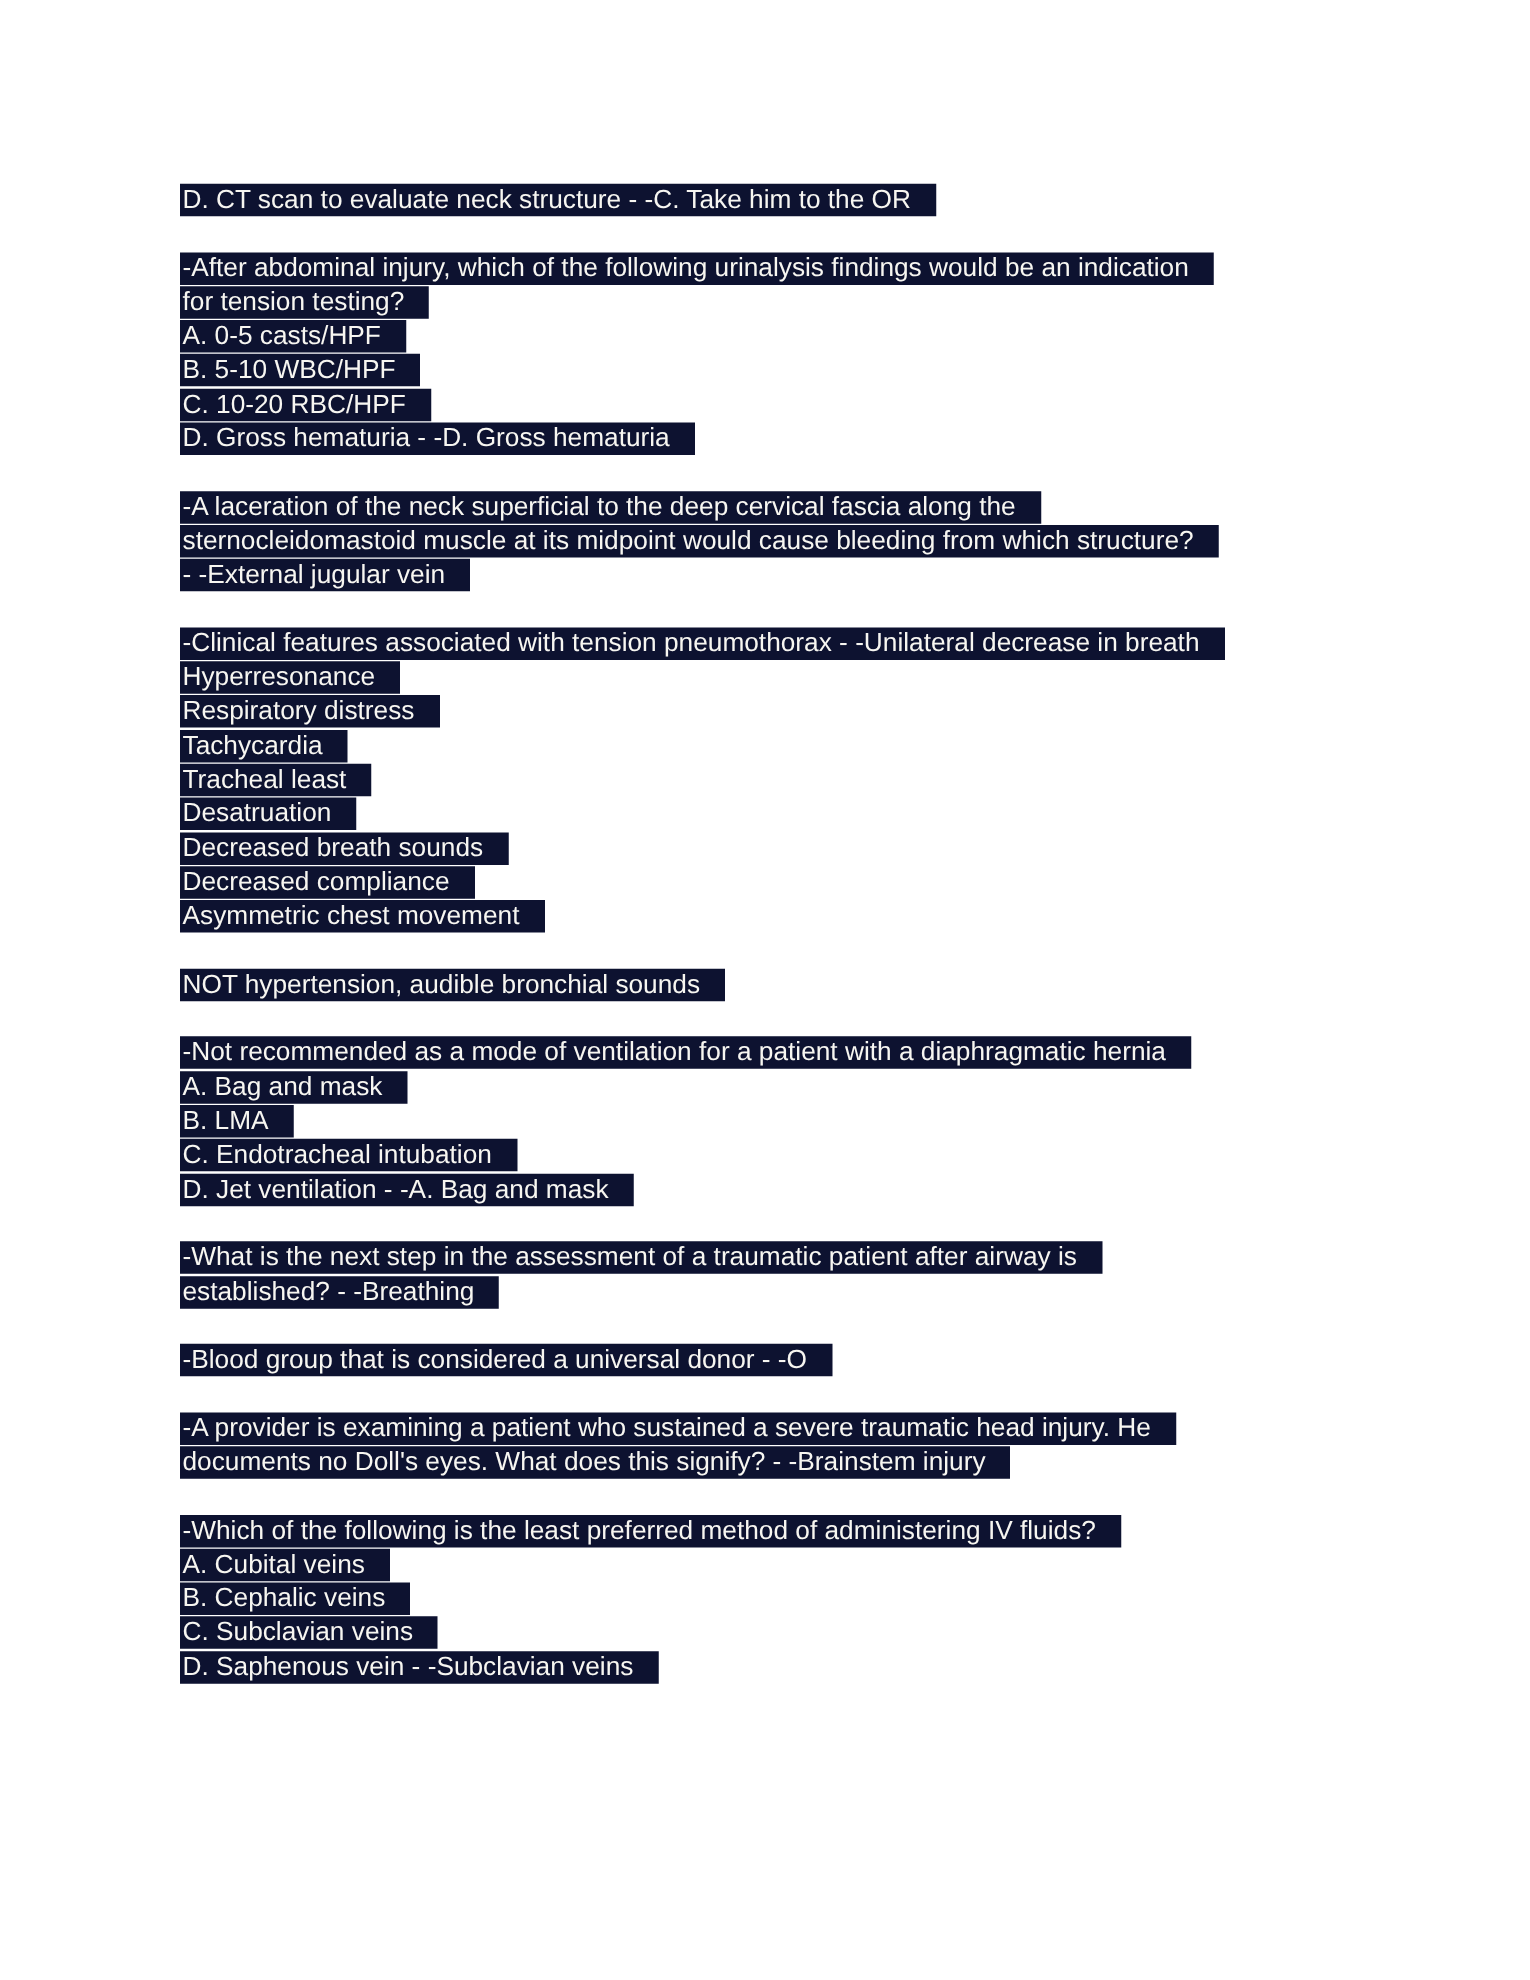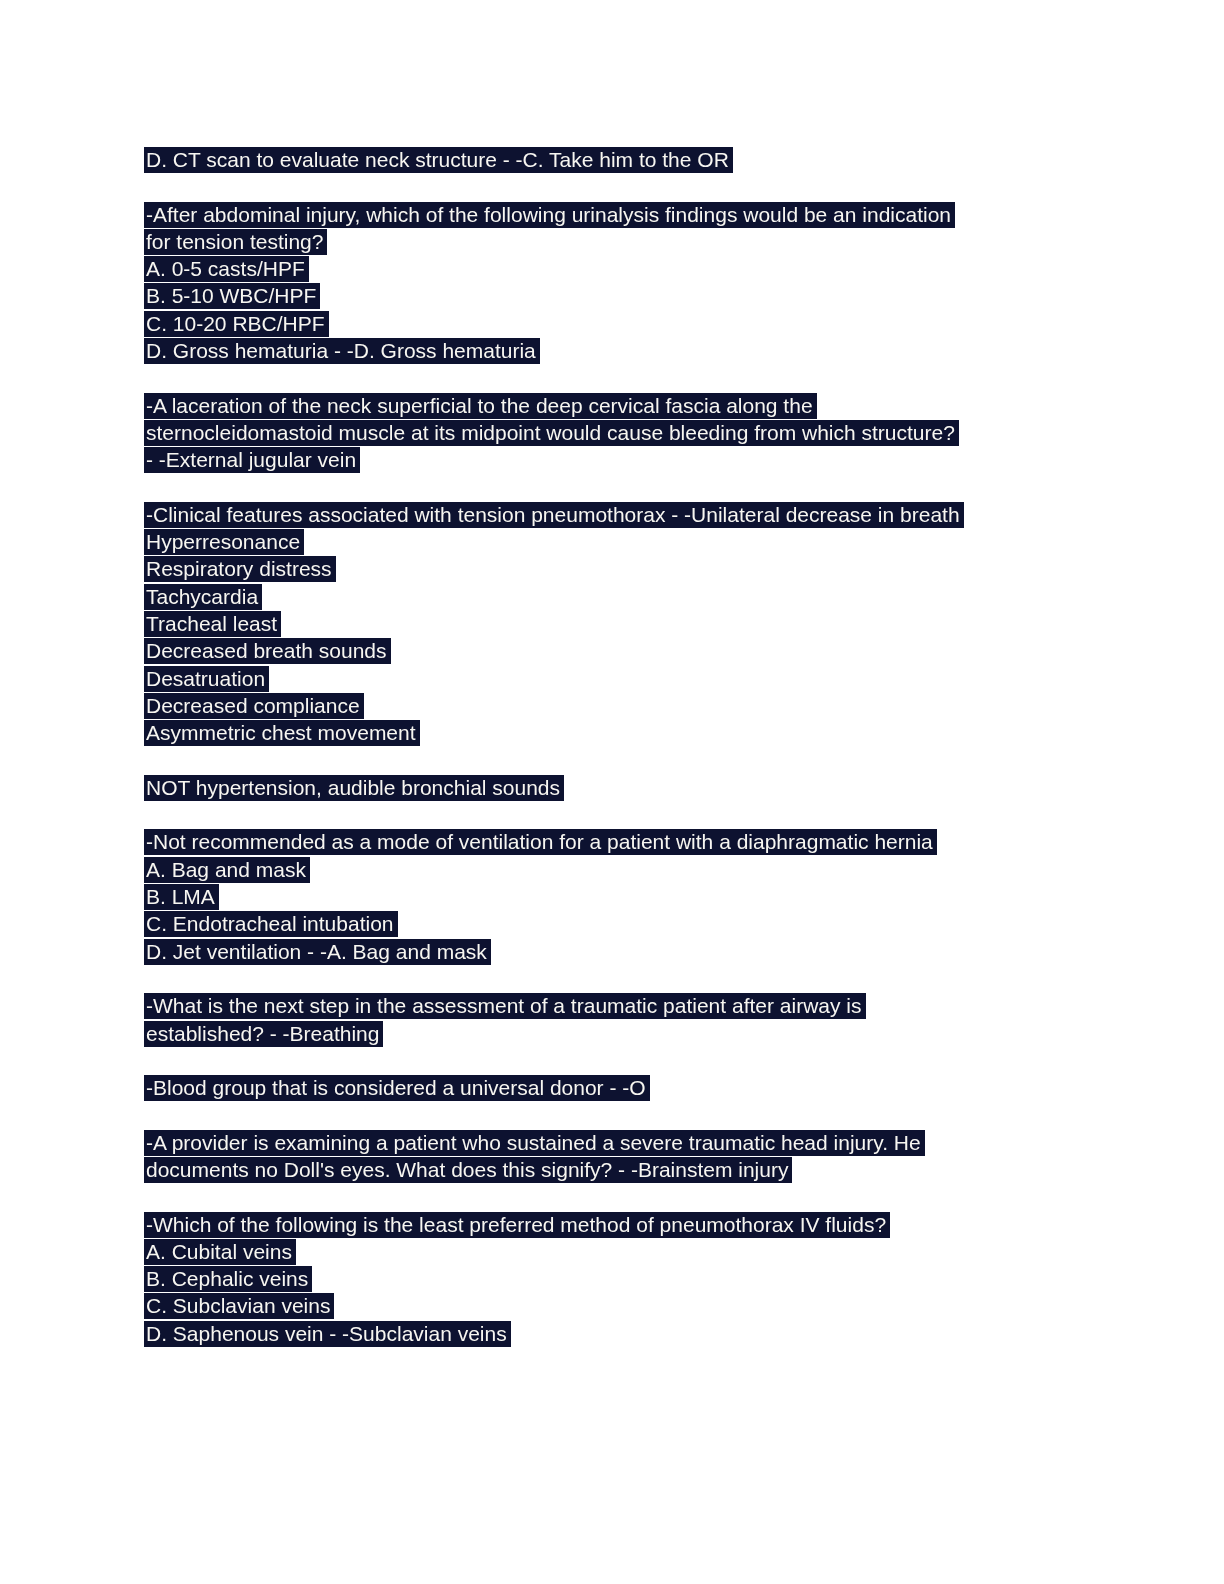--- a/index.html
+++ b/index.html
@@ -23,21 +23,21 @@
   .block {
     margin: 0 0 27.3px 0;
   }
   .line {
     min-height: 27.3px;
     white-space: pre-wrap;
   }
   .hl {
     background: var(--hl-bg, #0d1230);
     color: var(--hl-fg, #f7f6f1);
-    padding: 1px 4px 2px 2px;
+    padding: 1px 20px 2px 2px;
     box-decoration-break: clone;
   }
 </style>
 </head>
 <body>
 
 <div class="page" id="doc-page" style="--page-bg: #ffffff; --hl-bg: #0d1230; --hl-fg: #f7f6f1;">
     <div class="block">
       <div class="line"><span class="hl">D. CT scan to evaluate neck structure - -C. Take him to the OR</span></div>
     </div>
@@ -53,22 +53,22 @@
       <div class="line"><span class="hl">-A laceration of the neck superficial to the deep cervical fascia along the</span></div>
       <div class="line"><span class="hl">sternocleidomastoid muscle at its midpoint would cause bleeding from which structure?</span></div>
       <div class="line"><span class="hl">- -External jugular vein</span></div>
     </div>
     <div class="block">
       <div class="line"><span class="hl">-Clinical features associated with tension pneumothorax - -Unilateral decrease in breath</span></div>
       <div class="line"><span class="hl">Hyperresonance</span></div>
       <div class="line"><span class="hl">Respiratory distress</span></div>
       <div class="line"><span class="hl">Tachycardia</span></div>
       <div class="line"><span class="hl">Tracheal least</span></div>
+      <div class="line"><span class="hl">Desatruation</span></div>
       <div class="line"><span class="hl">Decreased breath sounds</span></div>
-      <div class="line"><span class="hl">Desatruation</span></div>
       <div class="line"><span class="hl">Decreased compliance</span></div>
       <div class="line"><span class="hl">Asymmetric chest movement</span></div>
     </div>
     <div class="block">
       <div class="line"><span class="hl">NOT hypertension, audible bronchial sounds</span></div>
     </div>
     <div class="block">
       <div class="line"><span class="hl">-Not recommended as a mode of ventilation for a patient with a diaphragmatic hernia</span></div>
       <div class="line"><span class="hl">A. Bag and mask</span></div>
       <div class="line"><span class="hl">B. LMA</span></div>
@@ -80,19 +80,19 @@
       <div class="line"><span class="hl">established? - -Breathing</span></div>
     </div>
     <div class="block">
       <div class="line"><span class="hl">-Blood group that is considered a universal donor - -O</span></div>
     </div>
     <div class="block">
       <div class="line"><span class="hl">-A provider is examining a patient who sustained a severe traumatic head injury. He</span></div>
       <div class="line"><span class="hl">documents no Doll's eyes. What does this signify? - -Brainstem injury</span></div>
     </div>
     <div class="block">
-      <div class="line"><span class="hl">-Which of the following is the least preferred method of pneumothorax IV fluids?</span></div>
+      <div class="line"><span class="hl">-Which of the following is the least preferred method of administering IV fluids?</span></div>
       <div class="line"><span class="hl">A. Cubital veins</span></div>
       <div class="line"><span class="hl">B. Cephalic veins</span></div>
       <div class="line"><span class="hl">C. Subclavian veins</span></div>
       <div class="line"><span class="hl">D. Saphenous vein - -Subclavian veins</span></div>
     </div>
   </div>
 
 </body></html>

